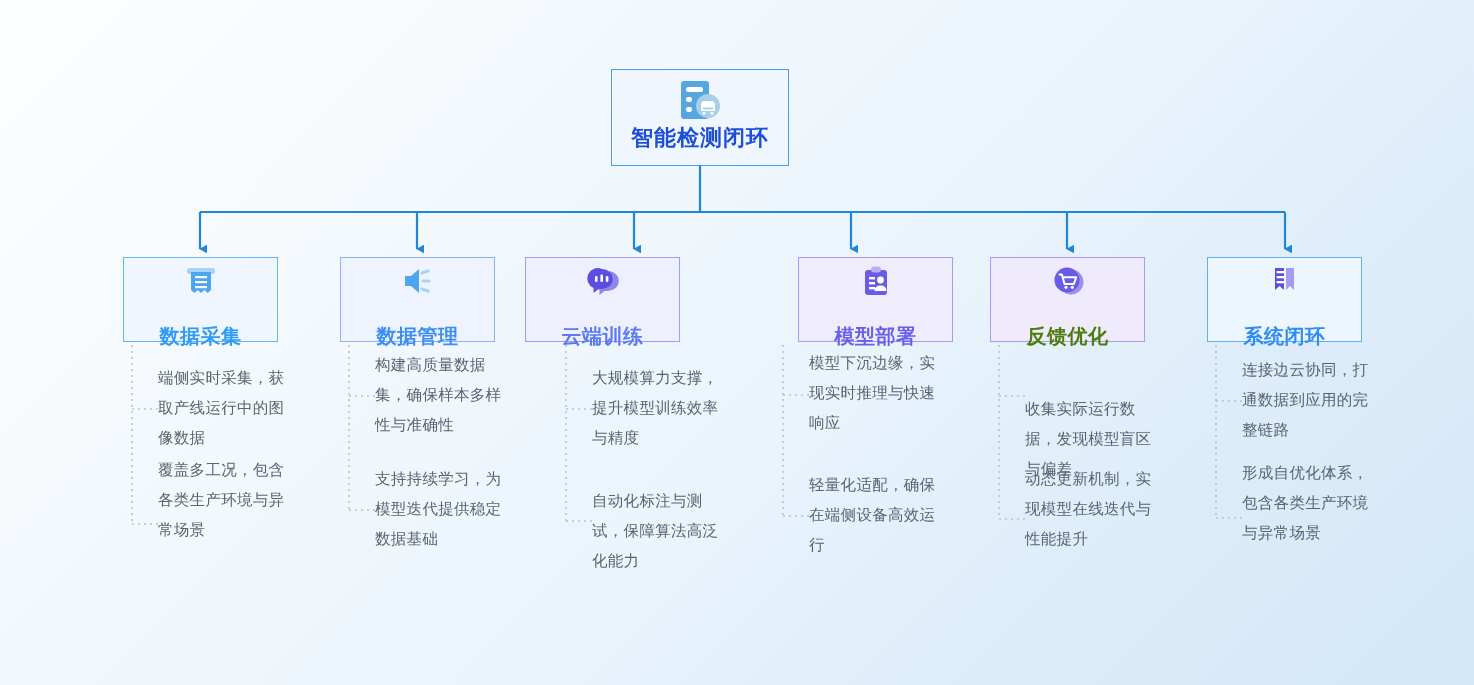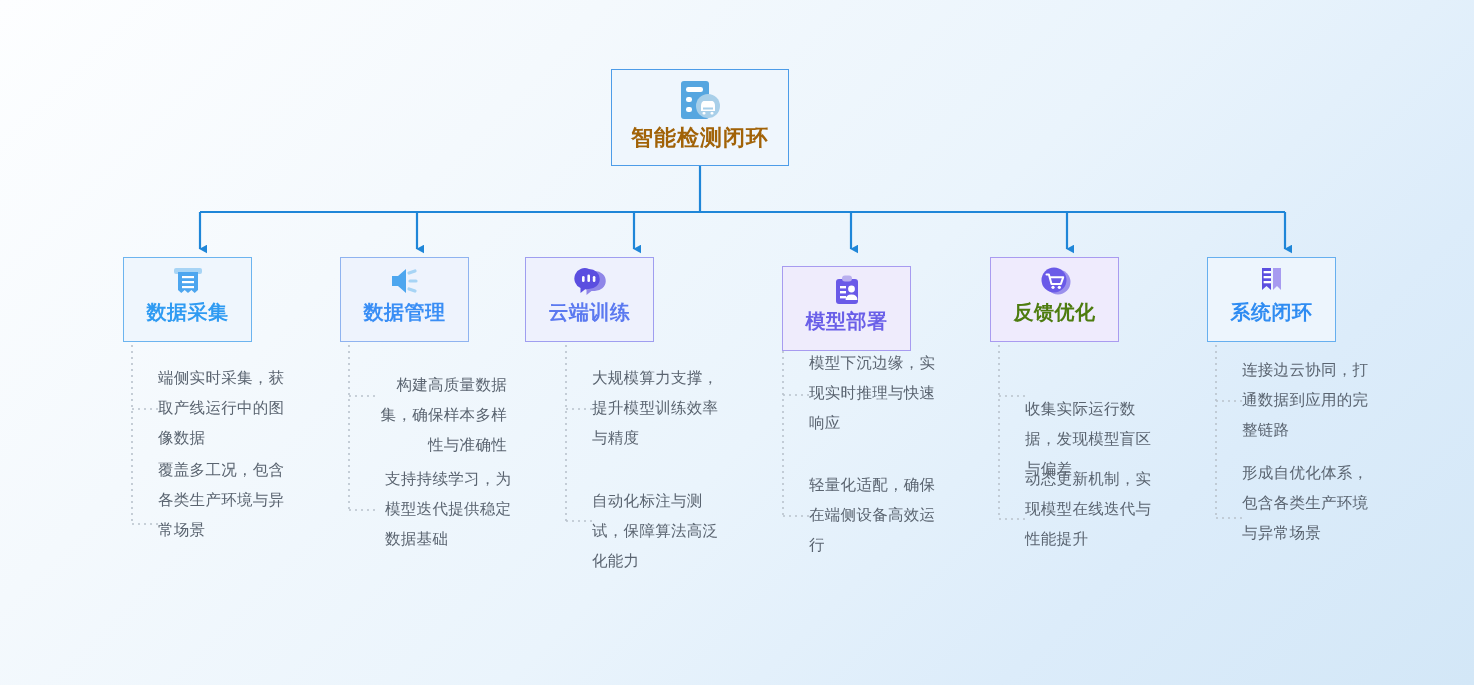--- a/index.html
+++ b/index.html
@@ -41,37 +41,38 @@
     border: 1.6px solid #4d9ce8;
     display: flex;
     flex-direction: column;
     align-items: center;
     justify-content: flex-start;
     padding-top: 9px;
   }
   .root-node .node-title {
     font-size: 22px;
     font-weight: bold;
-    color: #a16207;
+    color: #1d4ed8;
     letter-spacing: 1px;
     margin-top: 2px;
   }
 
   
   .node {
     position: absolute;
     top: 257px;
-    width: 129px;
+    width: 155px;
     height: 85px;
     box-sizing: border-box;
     display: flex;
     flex-direction: column;
     align-items: center;
     justify-content: flex-start;
     padding-top: 6px;
+    gap: 24px;
   }
   .node .node-title {
     font-size: 20px;
     font-weight: bold;
     letter-spacing: 0.5px;
     margin-top: 1px;
   }
   .node .node-icon {
     height: 34px;
     display: flex;
@@ -181,39 +182,39 @@
     <span class="node-icon">
       <svg width="34" height="34" viewBox="0 0 34 34" xmlns="http://www.w3.org/2000/svg">
         <path d="M4,12 h6 l8,-7 v24 l-8,-7 h-6 z" fill="#4da6ef"></path>
         <path d="M21,9 l6,-2" stroke="#a7d4f5" stroke-width="3.2" stroke-linecap="round"></path>
         <path d="M22,17 h6" stroke="#a7d4f5" stroke-width="3.2" stroke-linecap="round"></path>
         <path d="M21,25 l6,2" stroke="#a7d4f5" stroke-width="3.2" stroke-linecap="round"></path>
       </svg>
     </span>
     <span class="node-title" style="color:#3a8ef5;">数据管理</span>
   </div>
-  <div class="detail" style="left:375px; top:370px;text-align:right;">构建高质量数据集，确保样本多样性与准确性</div>
-  <div class="detail" style="left:385px; top:464px;">支持持续学习，为模型迭代提供稳定数据基础</div>
+  <div class="detail" style="left:375px; top:350px;">构建高质量数据集，确保样本多样性与准确性</div>
+  <div class="detail" style="left:375px; top:464px;">支持持续学习，为模型迭代提供稳定数据基础</div>
 
   <div class="node" style="left:525px; background:#eef1fd; border:1.5px solid #9f9ef0;">
     <span class="node-icon">
       <svg width="34" height="34" viewBox="0 0 34 34" xmlns="http://www.w3.org/2000/svg">
         <path d="M20,6 a11,10 0 1 1 -0.5,20 h-3 l-5,4 v-5 a10,10 0 0 1 8.5,-19 z" fill="#8f86e8" transform="translate(2,1)"></path>
         <path d="M16,5 a11,10 0 1 1 -0.5,20 h-3 l-5,4 v-5 a10,10 0 0 1 8.5,-19 z" fill="#5b4ee0"></path>
         <rect x="9" y="12" width="2.6" height="6" rx="1.3" fill="#ffffff"></rect>
         <rect x="14.4" y="10.5" width="2.6" height="7.5" rx="1.3" fill="#ffffff"></rect>
         <rect x="19.8" y="12" width="2.6" height="6" rx="1.3" fill="#ffffff"></rect>
       </svg>
     </span>
     <span class="node-title" style="color:#5b79f0;">云端训练</span>
   </div>
   <div class="detail" style="left:592px; top:363px;">大规模算力支撑，提升模型训练效率与精度</div>
   <div class="detail" style="left:592px; top:486px;">自动化标注与测试，保障算法高泛化能力</div>
 
-  <div class="node" style="left:782px; background:#efecfc; border:1.5px solid #a79bf0;margin-top:9px;">
+  <div class="node" style="left:798px; background:#efecfc; border:1.5px solid #a79bf0;">
     <span class="node-icon">
       <svg width="34" height="34" viewBox="0 0 34 34" xmlns="http://www.w3.org/2000/svg">
         <rect x="6" y="6" width="22" height="25" rx="3" fill="#6a5ae8"></rect>
         <rect x="12" y="2.5" width="10" height="6" rx="3" fill="#b9afef"></rect>
         <rect x="10" y="13" width="6" height="2.4" fill="#ffffff"></rect>
         <rect x="10" y="18" width="6" height="2.4" fill="#ffffff"></rect>
         <rect x="10" y="23" width="6" height="2.4" fill="#ffffff"></rect>
         <circle cx="21.5" cy="16" r="3.4" fill="#ffffff"></circle>
         <path d="M15.6,27 q0,-5.5 5.9,-5.5 q5.9,0 5.9,5.5 z" fill="#ffffff"></path>
       </svg>

